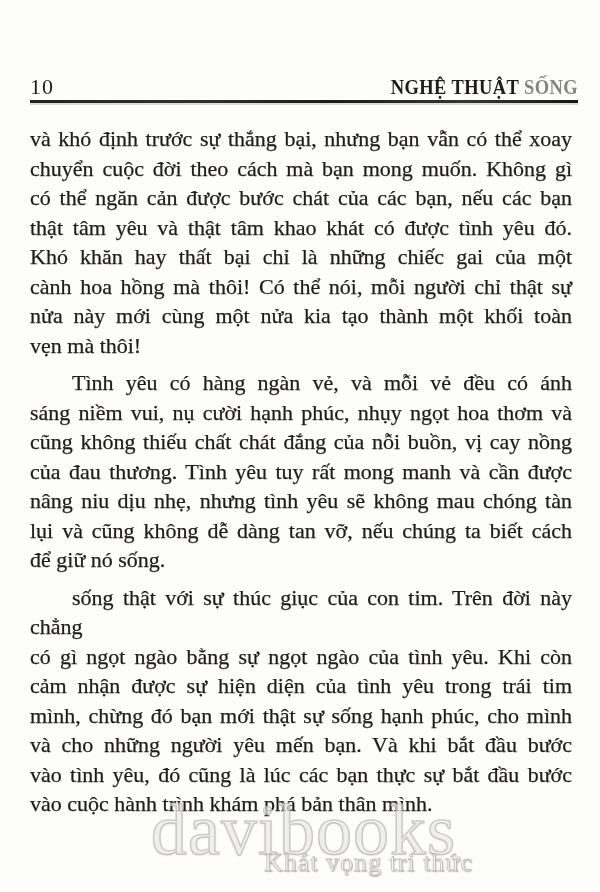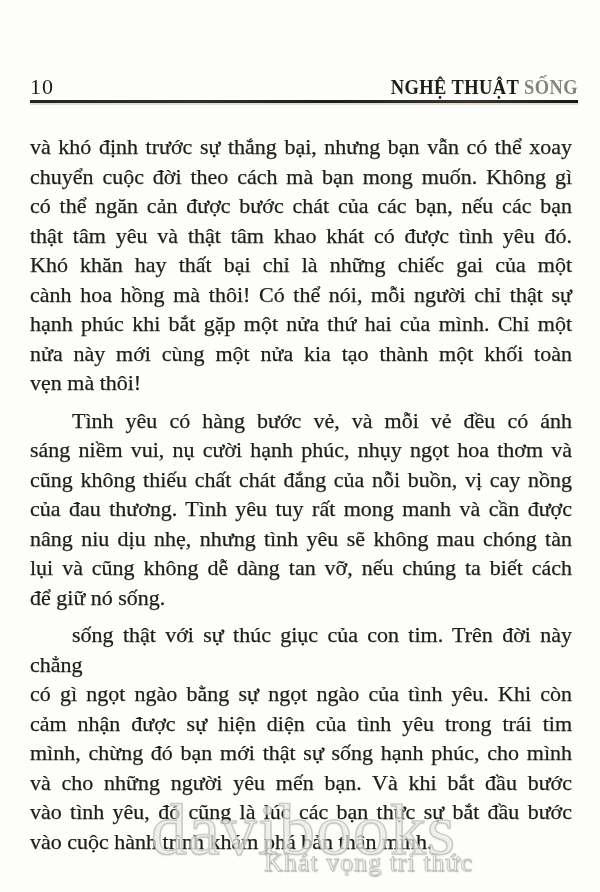--- a/index.html
+++ b/index.html
@@ -61,21 +61,21 @@
   .body-text {
     position: absolute;
     left: 30px;
     top: 124px;
     width: 542px;
     font-size: 22px;
     line-height: 29.5px;
     -webkit-text-stroke: 0.25px currentColor;
   }
   .para {
-    margin: 8px 0 8px 0;
+    margin: 0 0 8px 0;
   }
   .line {
     text-align: justify;
     text-align-last: justify;
   }
   .line.last {
     text-align-last: left;
   }
   .para.indent .line:first-child {
     text-indent: 42px;
@@ -135,26 +135,25 @@
   <div class="header-rule"></div>
 
   <div class="body-text">
     <div class="para">
         <div class="line">và khó định trước sự thắng bại, nhưng bạn vẫn có thể xoay</div>
         <div class="line">chuyển cuộc đời theo cách mà bạn mong muốn. Không gì</div>
         <div class="line">có thể ngăn cản được bước chát của các bạn, nếu các bạn</div>
         <div class="line">thật tâm yêu và thật tâm khao khát có được tình yêu đó.</div>
         <div class="line">Khó khăn hay thất bại chỉ là những chiếc gai của một</div>
         <div class="line">cành hoa hồng mà thôi! Có thể nói, mỗi người chỉ thật sự</div>
-        <div class="line">hạnh phúc khi bắt gặp một nửa thứ hai của mình. Chỉ một</div>
         <div class="line">nửa này mới cùng một nửa kia tạo thành một khối toàn</div>
         <div class="line last">vẹn mà thôi!</div>
       </div>
     <div class="para indent">
-        <div class="line">Tình yêu có hàng bước vẻ, và mỗi vẻ đều có ánh</div>
+        <div class="line">Tình yêu có hàng ngàn vẻ, và mỗi vẻ đều có ánh</div>
         <div class="line">sáng niềm vui, nụ cười hạnh phúc, nhụy ngọt hoa thơm và</div>
         <div class="line">cũng không thiếu chất chát đắng của nỗi buồn, vị cay nồng</div>
         <div class="line">của đau thương. Tình yêu tuy rất mong manh và cần được</div>
         <div class="line">nâng niu dịu nhẹ, nhưng tình yêu sẽ không mau chóng tàn</div>
         <div class="line">lụi và cũng không dễ dàng tan vỡ, nếu chúng ta biết cách</div>
         <div class="line last">để giữ nó sống.</div>
       </div>
     <div class="para indent">
         <div class="line">sống thật với sự thúc giục của con tim. Trên đời này chẳng</div>
         <div class="line">có gì ngọt ngào bằng sự ngọt ngào của tình yêu. Khi còn</div>

